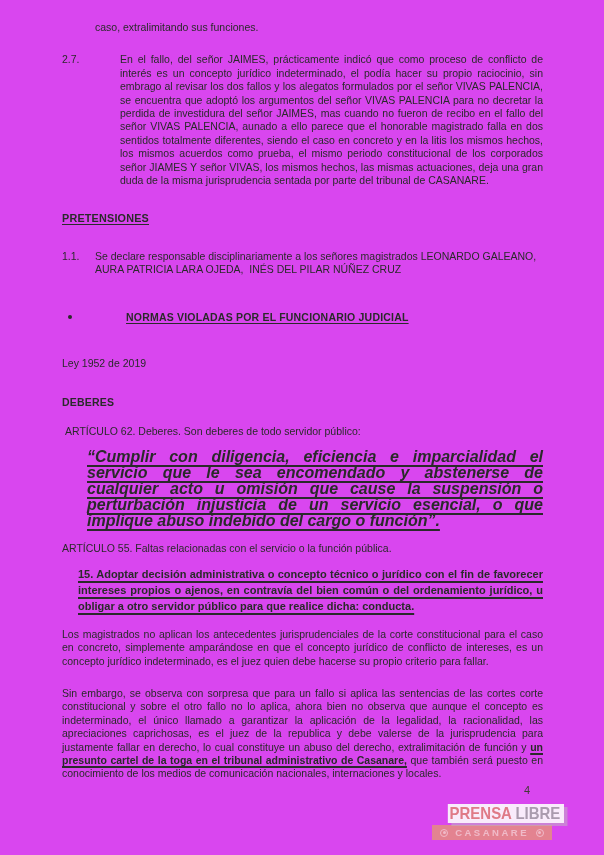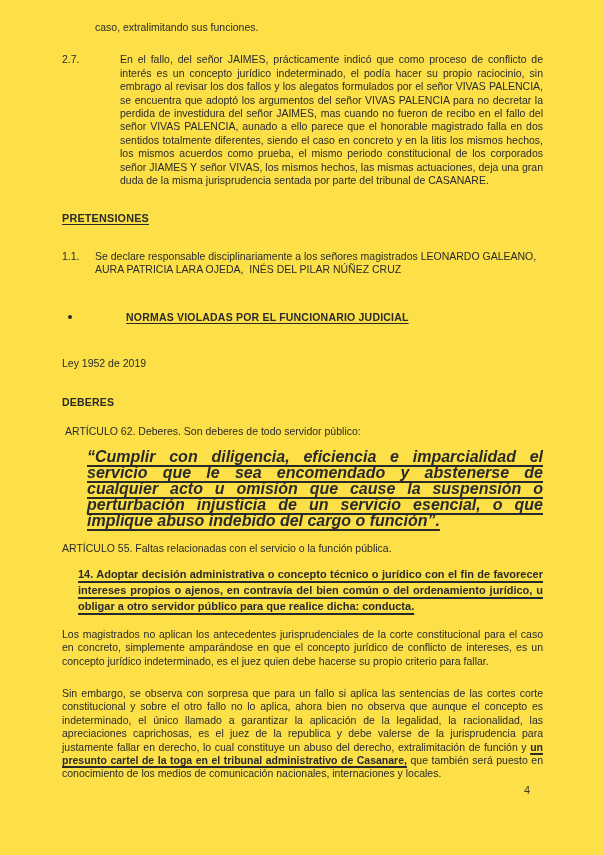--- a/index.html
+++ b/index.html
@@ -8,21 +8,21 @@
     width: 604px;
     height: 855px;
     position: relative;
     font-family: "Liberation Sans", "DejaVu Sans", sans-serif;
     color: #2a2a2a;
     overflow: hidden;
   }
   .page {
     position: absolute;
     inset: 0;
-    background: #fde047;
+    background: #d946ef;
   }
   .content {
     padding: 21px 61px 0 62px;
     font-size: 10.5px;
     line-height: 13.4px;
   }
   .justify { text-align: justify; }
   .tail { margin-left: 33px; }
   .num-item { display: flex; }
   .num-item .num { width: 33px; flex: 0 0 33px; }
@@ -181,23 +181,33 @@
     <p class="ley">Ley 1952 de 2019</p>
 
     <p class="deberes">DEBERES</p>
 
     <p class="art38">ARTÍCULO 62. Deberes. Son deberes de todo servidor público:</p>
 
     <div class="quote justify">“Cumplir con diligencia, eficiencia e imparcialidad el servicio que le sea encomendado y abstenerse de cualquier acto u omisión que cause la suspensión o perturbación injusticia de un servicio esencial, o que implique abuso indebido del cargo o función”.</div>
 
     <p class="art55">ARTÍCULO 55. Faltas relacionadas con el servicio o la función pública.</p>
 
-    <div class="num11 justify">14. Adoptar decisión administrativa o concepto técnico o jurídico con el fin de favorecer intereses propios o ajenos, en contravía del bien común o del ordenamiento jurídico, u obligar a otro servidor público para que realice dicha: conducta.</div>
+    <div class="num11 justify">15. Adoptar decisión administrativa o concepto técnico o jurídico con el fin de favorecer intereses propios o ajenos, en contravía del bien común o del ordenamiento jurídico, u obligar a otro servidor público para que realice dicha: conducta.</div>
 
     <p class="para1 justify">Los magistrados no aplican los antecedentes jurisprudenciales de la corte constitucional para el caso en concreto, simplemente amparándose en que el concepto jurídico de conflicto de intereses, es un concepto jurídico indeterminado, es el juez quien debe hacerse su propio criterio para fallar.</p>
 
     <p class="para2 justify"><span>Sin embargo, se observa con sorpresa que para un fallo si aplica las sentencias de las cortes corte constitucional y sobre el otro fallo no lo aplica, ahora bien no observa que aunque el concepto es indeterminado, el único llamado a garantizar la aplicación de la legalidad, la racionalidad, las apreciaciones caprichosas, es el juez de la republica y debe valerse de la jurisprudencia para justamente fallar en derecho, lo cual constituye un abuso del derecho, extralimitación de función y </span><span class="emph">un presunto cartel de la toga en el tribunal administrativo de Casanare,</span><span> que también será puesto en conocimiento de los medios de comunicación nacionales, internaciones y locales.</span></p>
 
   </div>
 
   <div class="page-number">4</div>
 
+  <div class="watermark">
+    <div class="wm-top">
+      <span class="wm-prensa">PRENSA</span><span class="wm-libre">LIBRE</span>
+    </div>
+    <div class="wm-bar">
+      <span class="wm-circle"></span>
+      <span>CASANARE</span>
+      <span class="wm-circle"></span>
+    </div>
+  </div>
 </div>
 
 </body></html>

